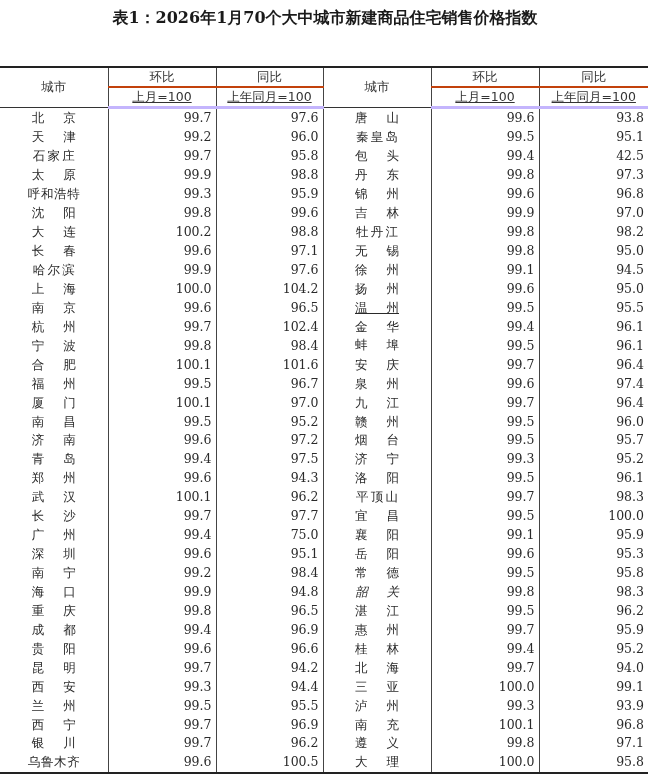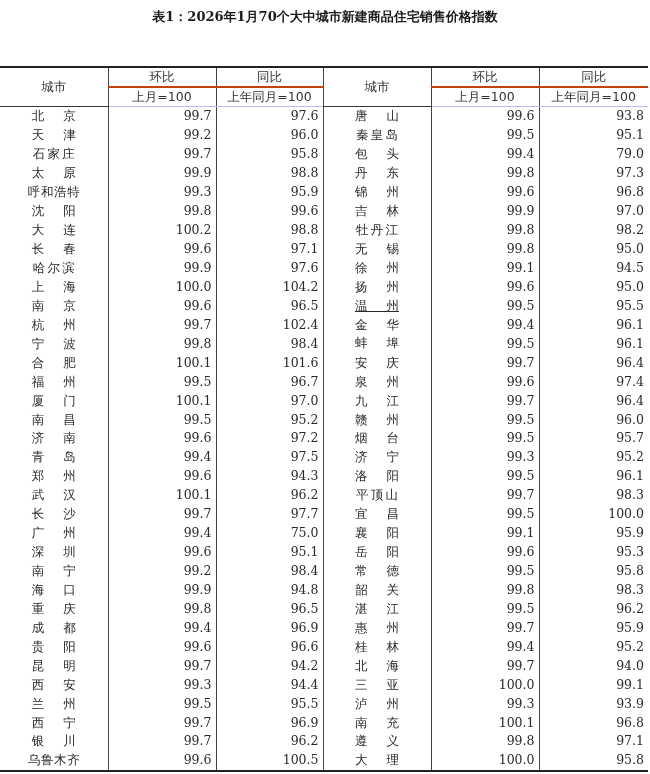--- a/index.html
+++ b/index.html
@@ -16,21 +16,21 @@
       font-family: "DejaVu Sans", "Liberation Sans", sans-serif;
     }
     .title {
       position: absolute;
       left: 0;
       top: 8px;
       width: 650px;
       text-align: center;
       font-family: "DejaVu Serif", "Liberation Serif", serif;
       font-weight: bold;
-      font-size: 13px;
+      font-size: 16px;
       letter-spacing: 0px;
       color: #1a1a1a;
     }
     table.data {
       position: absolute;
       left: 0;
       top: 66px;
       width: 648px;
       border-collapse: collapse;
       table-layout: fixed;
@@ -48,21 +48,22 @@
     }
     table.data th {
       font-weight: normal;
       height: 18px;
       padding: 0;
       text-align: center;
       font-size: 12.5px;
       color: #333;
     }
     table.data thead tr.h2 th {
-      border-bottom: 1px solid #c4b5fd;
+      border-bottom: 3px solid #c4b5fd;
+      text-decoration: underline;
     }
     table.data thead tr.h1 th.sub {
       border-bottom: 2px solid #c2410c;
     }
     table.data td {
       height: 18.95px;
       padding: 0;
       line-height: 18px;
       color: #2a2a2a;
     }
@@ -136,21 +137,21 @@
         <td class="city vr"><span class="cname" style="width: 42px;">秦皇岛</span></td>
         <td class="num vr">99.5</td>
         <td class="num">95.1</td>
       </tr>
       <tr>
         <td class="city vr"><span class="cname" style="width: 42px;">石家庄</span></td>
         <td class="num vr">99.7</td>
         <td class="num vr">95.8</td>
         <td class="city vr"><span class="cname" style="width: 44px; max-width: 132px;">包头</span></td>
         <td class="num vr">99.4</td>
-        <td class="num">79.0</td>
+        <td class="num">42.5</td>
       </tr>
       <tr>
         <td class="city vr"><span class="cname" style="width: 44px; max-width: 132px;">太原</span></td>
         <td class="num vr">99.9</td>
         <td class="num vr">98.8</td>
         <td class="city vr"><span class="cname" style="width: 44px; max-width: 132px;">丹东</span></td>
         <td class="num vr">99.8</td>
         <td class="num">97.3</td>
       </tr>
       <tr>
@@ -318,21 +319,21 @@
         <td class="num vr">99.2</td>
         <td class="num vr">98.4</td>
         <td class="city vr"><span class="cname" style="width: 44px; max-width: 132px;">常德</span></td>
         <td class="num vr">99.5</td>
         <td class="num">95.8</td>
       </tr>
       <tr>
         <td class="city vr"><span class="cname" style="width: 44px; max-width: 132px;">海口</span></td>
         <td class="num vr">99.9</td>
         <td class="num vr">94.8</td>
-        <td class="city vr"><span class="cname" style="width: 44px; max-width: 132px;">韶关</span></td>
+        <td class="city vr"><span class="cname" style="width: 44px; max-width: 132px; font-style: italic;">韶关</span></td>
         <td class="num vr">99.8</td>
         <td class="num">98.3</td>
       </tr>
       <tr>
         <td class="city vr"><span class="cname" style="width: 44px; max-width: 132px;">重庆</span></td>
         <td class="num vr">99.8</td>
         <td class="num vr">96.5</td>
         <td class="city vr"><span class="cname" style="width: 44px; max-width: 132px;">湛江</span></td>
         <td class="num vr">99.5</td>
         <td class="num">96.2</td>

